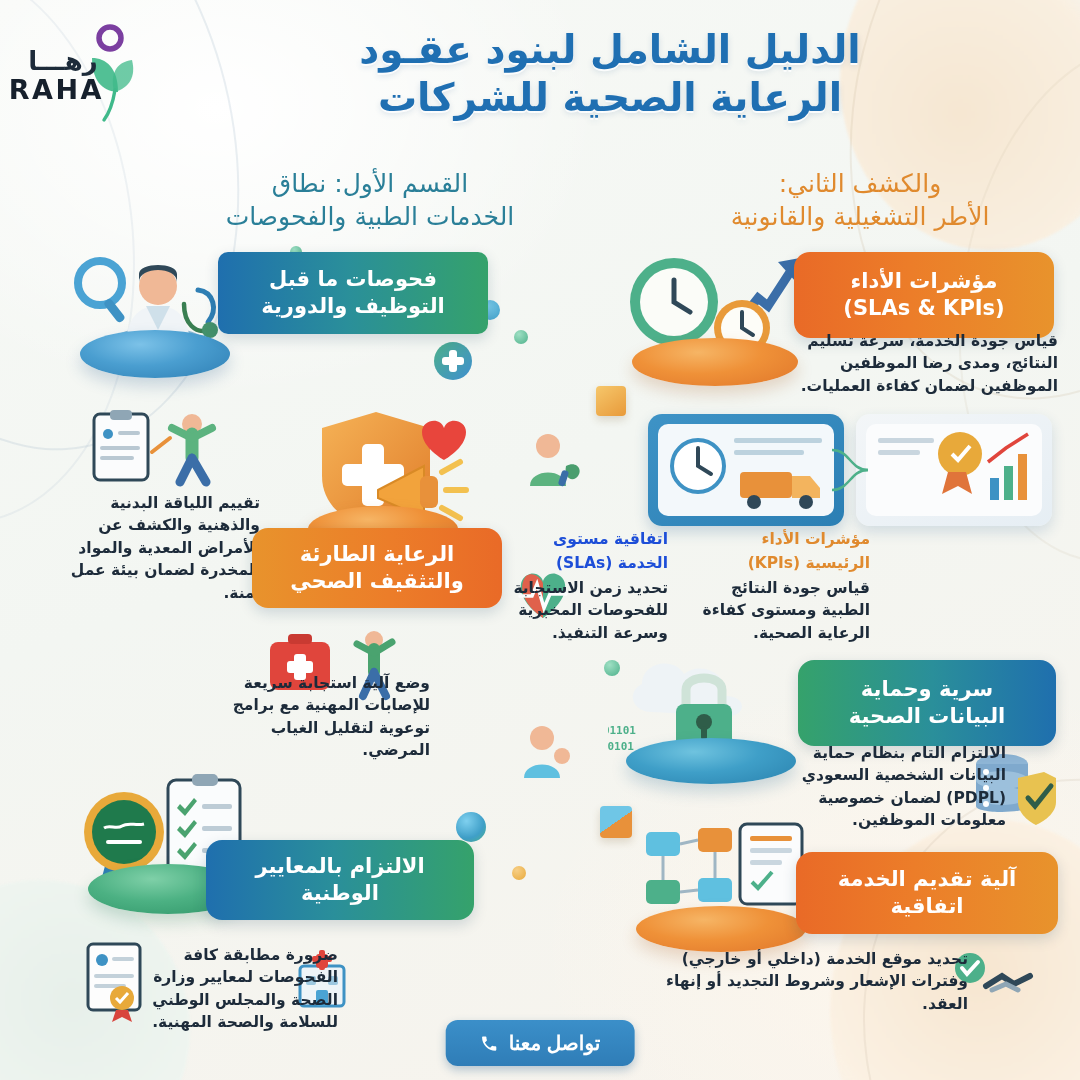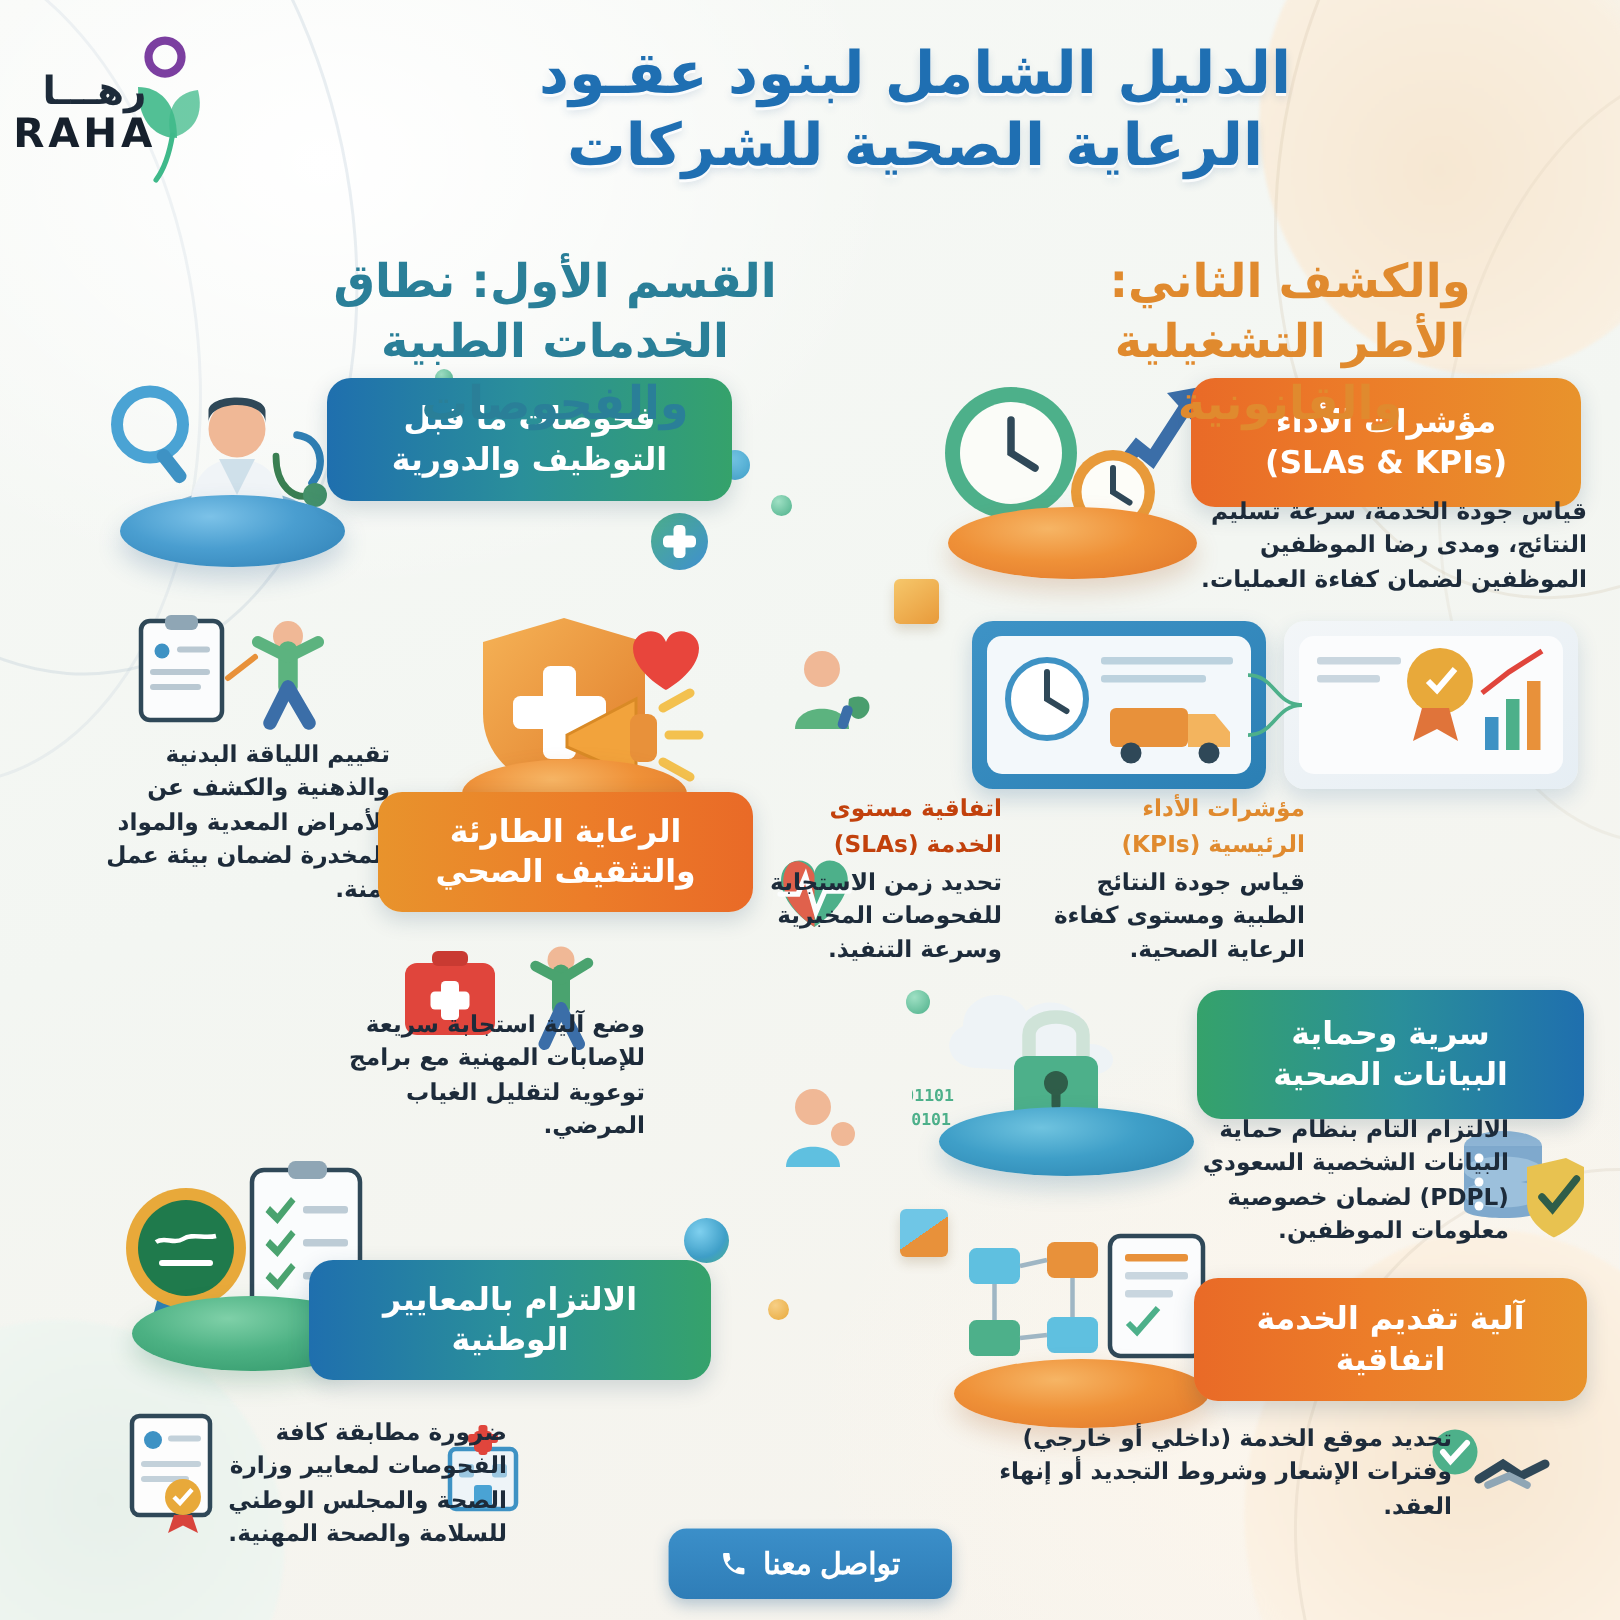--- a/index.html
+++ b/index.html
@@ -38,38 +38,38 @@
   .logo-ar{font-size:26px;font-weight:700;color:#1d2b3a;line-height:1;letter-spacing:1px;}
   .logo-en{font-size:27px;font-weight:700;color:#16202c;letter-spacing:2.5px;line-height:1.15;}
 
   
   .title{position:absolute;top:26px;right:120px;width:700px;text-align:center;z-index:6;
     font-size:39px;line-height:1.24;font-weight:700;color:#1f6fb2;
     text-shadow:0 2px 0 rgba(255,255,255,.85), 0 3px 6px rgba(40,90,140,.16);}
   .title .l2{display:block;}
 
   
-  .sec-head{position:absolute;z-index:6;font-size:31px;font-weight:700;line-height:1.3;}
+  .sec-head{position:absolute;z-index:6;font-size:25px;font-weight:400;line-height:1.3;}
   .sec-left{top:168px;right:540px;width:340px;text-align:center;color:#2a7f98;}
   .sec-right{top:168px;right:40px;width:360px;text-align:center;color:#e08a2e;}
 
   
   .pill{position:absolute;z-index:5;border-radius:16px;color:#fff;font-weight:700;
     display:flex;align-items:center;justify-content:center;text-align:center;
     box-shadow:0 5px 14px rgba(20,60,90,.17);padding:8px 14px;line-height:1.3;}
   .pill-teal{background:linear-gradient(90deg,#1f6fae 0%,#2a8f9a 48%,#35a26b 100%);}
   .pill-orange{background:linear-gradient(90deg,#e8932c 0%,#ec7d29 55%,#e96a27 100%);}
   .pill-teal-r{background:linear-gradient(270deg,#1f6fae 0%,#2a8f9a 48%,#35a26b 100%);}
   .pill-orange-r{background:linear-gradient(270deg,#e8932c 0%,#ec7d29 55%,#e96a27 100%);}
 
   
   .desc{position:absolute;z-index:5;font-size:15.5px;font-weight:700;line-height:1.45;
     color:#1d2b3a;text-align:right;}
   .subhead{font-weight:700;display:block;margin-bottom:2px;}
-  .sub-blue{color:#c2410c;}
+  .sub-blue{color:#1d4ed8;}
   .sub-orange{color:#e08a2e;}
 
   
   .ill{position:absolute;z-index:4;}
   .podium{position:absolute;border-radius:50%;}
   .pod-blue{background:radial-gradient(ellipse at 40% 30%, #7cc2e8 0%, #4a9ed0 45%, #2f7fb4 100%);
     box-shadow:0 8px 16px rgba(40,90,140,.22);}
   .pod-orange{background:radial-gradient(ellipse at 40% 30%, #f6b565 0%, #ef9138 45%, #e0762a 100%);
     box-shadow:0 8px 16px rgba(170,90,30,.22);}
   .pod-green{background:radial-gradient(ellipse at 40% 30%, #7fd0a8 0%, #4cb183 45%, #2f9467 100%);
@@ -148,21 +148,21 @@
     <path d="M68 104 C70 78 82 68 100 68 C118 68 130 78 132 104 Z" fill="#f0f4f7"></path>
     <path d="M88 68 L100 92 L112 68 Z" fill="#cfe0ea"></path>
     <circle cx="100" cy="48" r="19" fill="#f0b896"></circle>
     <path d="M81 44 C81 28 119 28 119 44 L119 36 C119 24 81 24 81 36 Z" fill="#2f4858"></path>
     <path d="M140 52 C156 54 160 72 150 84" fill="none" stroke="#2f7fb4" stroke-width="5" stroke-linecap="round"></path>
     <path d="M126 66 C126 86 138 96 150 92" fill="none" stroke="#3a7f52" stroke-width="4.5" stroke-linecap="round"></path>
     <circle cx="152" cy="92" r="8" fill="#45926b"></circle>
   </svg>
 </div>
 
-<div class="pill pill-teal" style="right:592px;top:252px;width:242px;height:66px;font-size:21px;">
+<div class="pill pill-teal" style="right:592px;top:252px;width:242px;height:66px;font-size:21px;border-radius:10px;">
   <div>
     <span>فحوصات ما قبل</span><br>
     <span>التوظيف والدورية</span>
   </div>
 </div>
 
 <div class="ill" style="left:88px;top:408px;width:160px;height:80px;">
   <svg width="160" height="80" viewBox="0 0 160 80">
     <rect x="6" y="6" width="54" height="66" rx="6" fill="#fbfcfd" stroke="#2f4858" stroke-width="3"></rect>
     <rect x="22" y="2" width="22" height="10" rx="4" fill="#8fa6b5"></rect>

